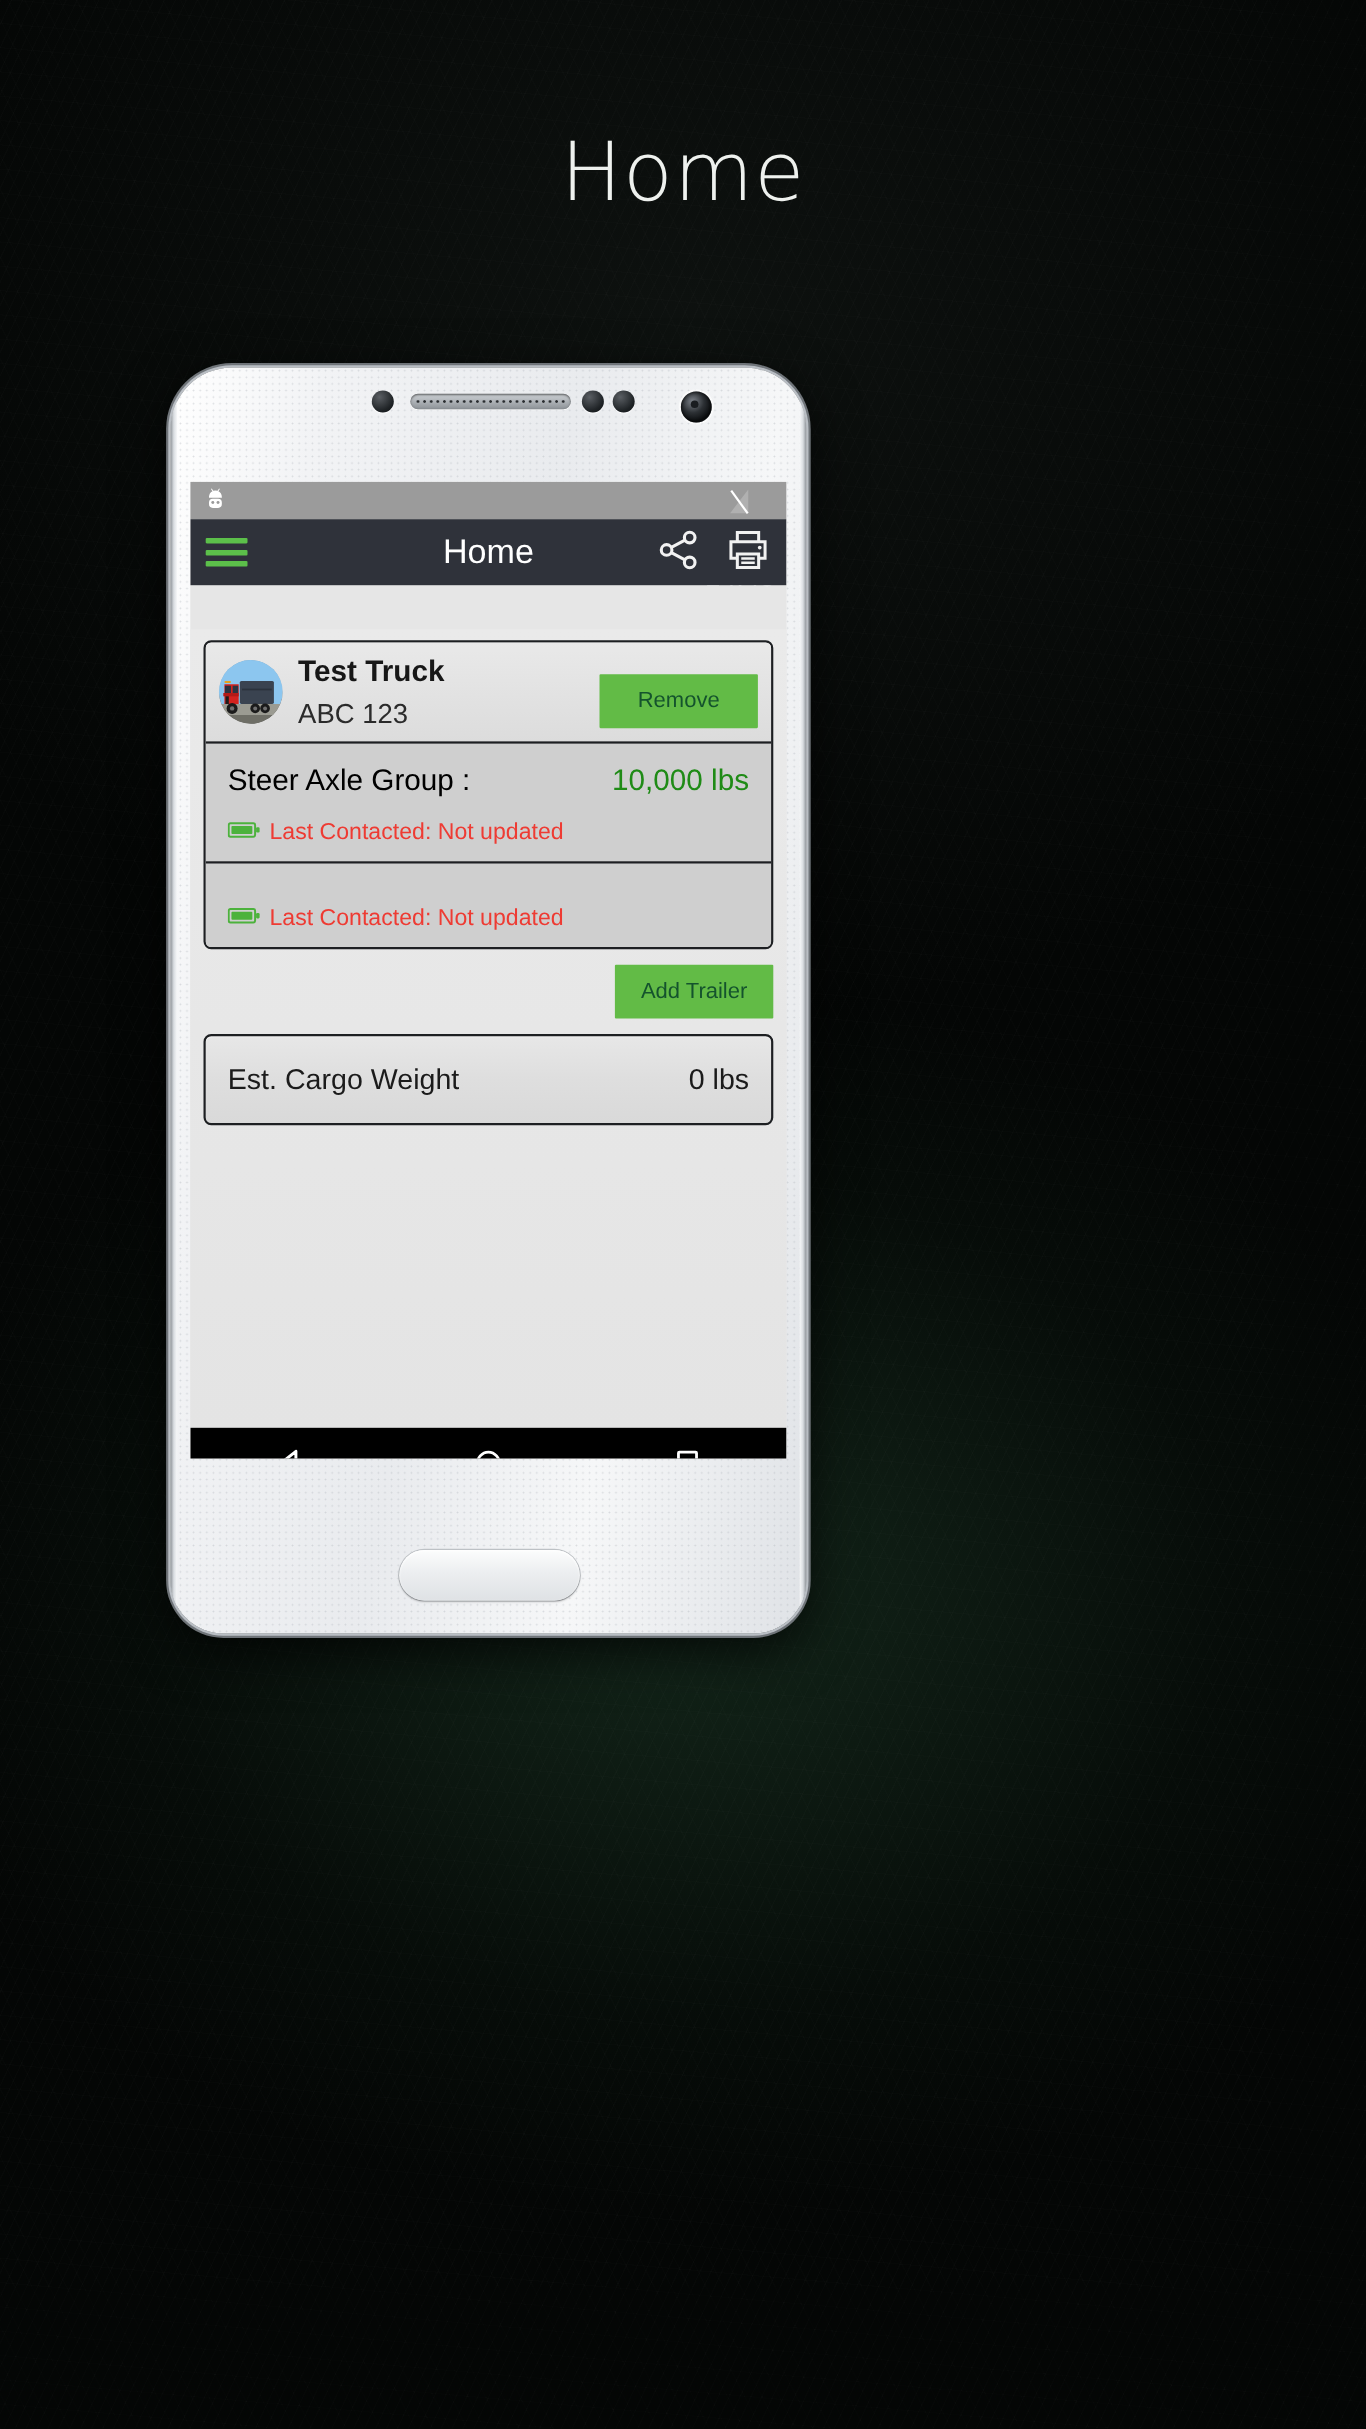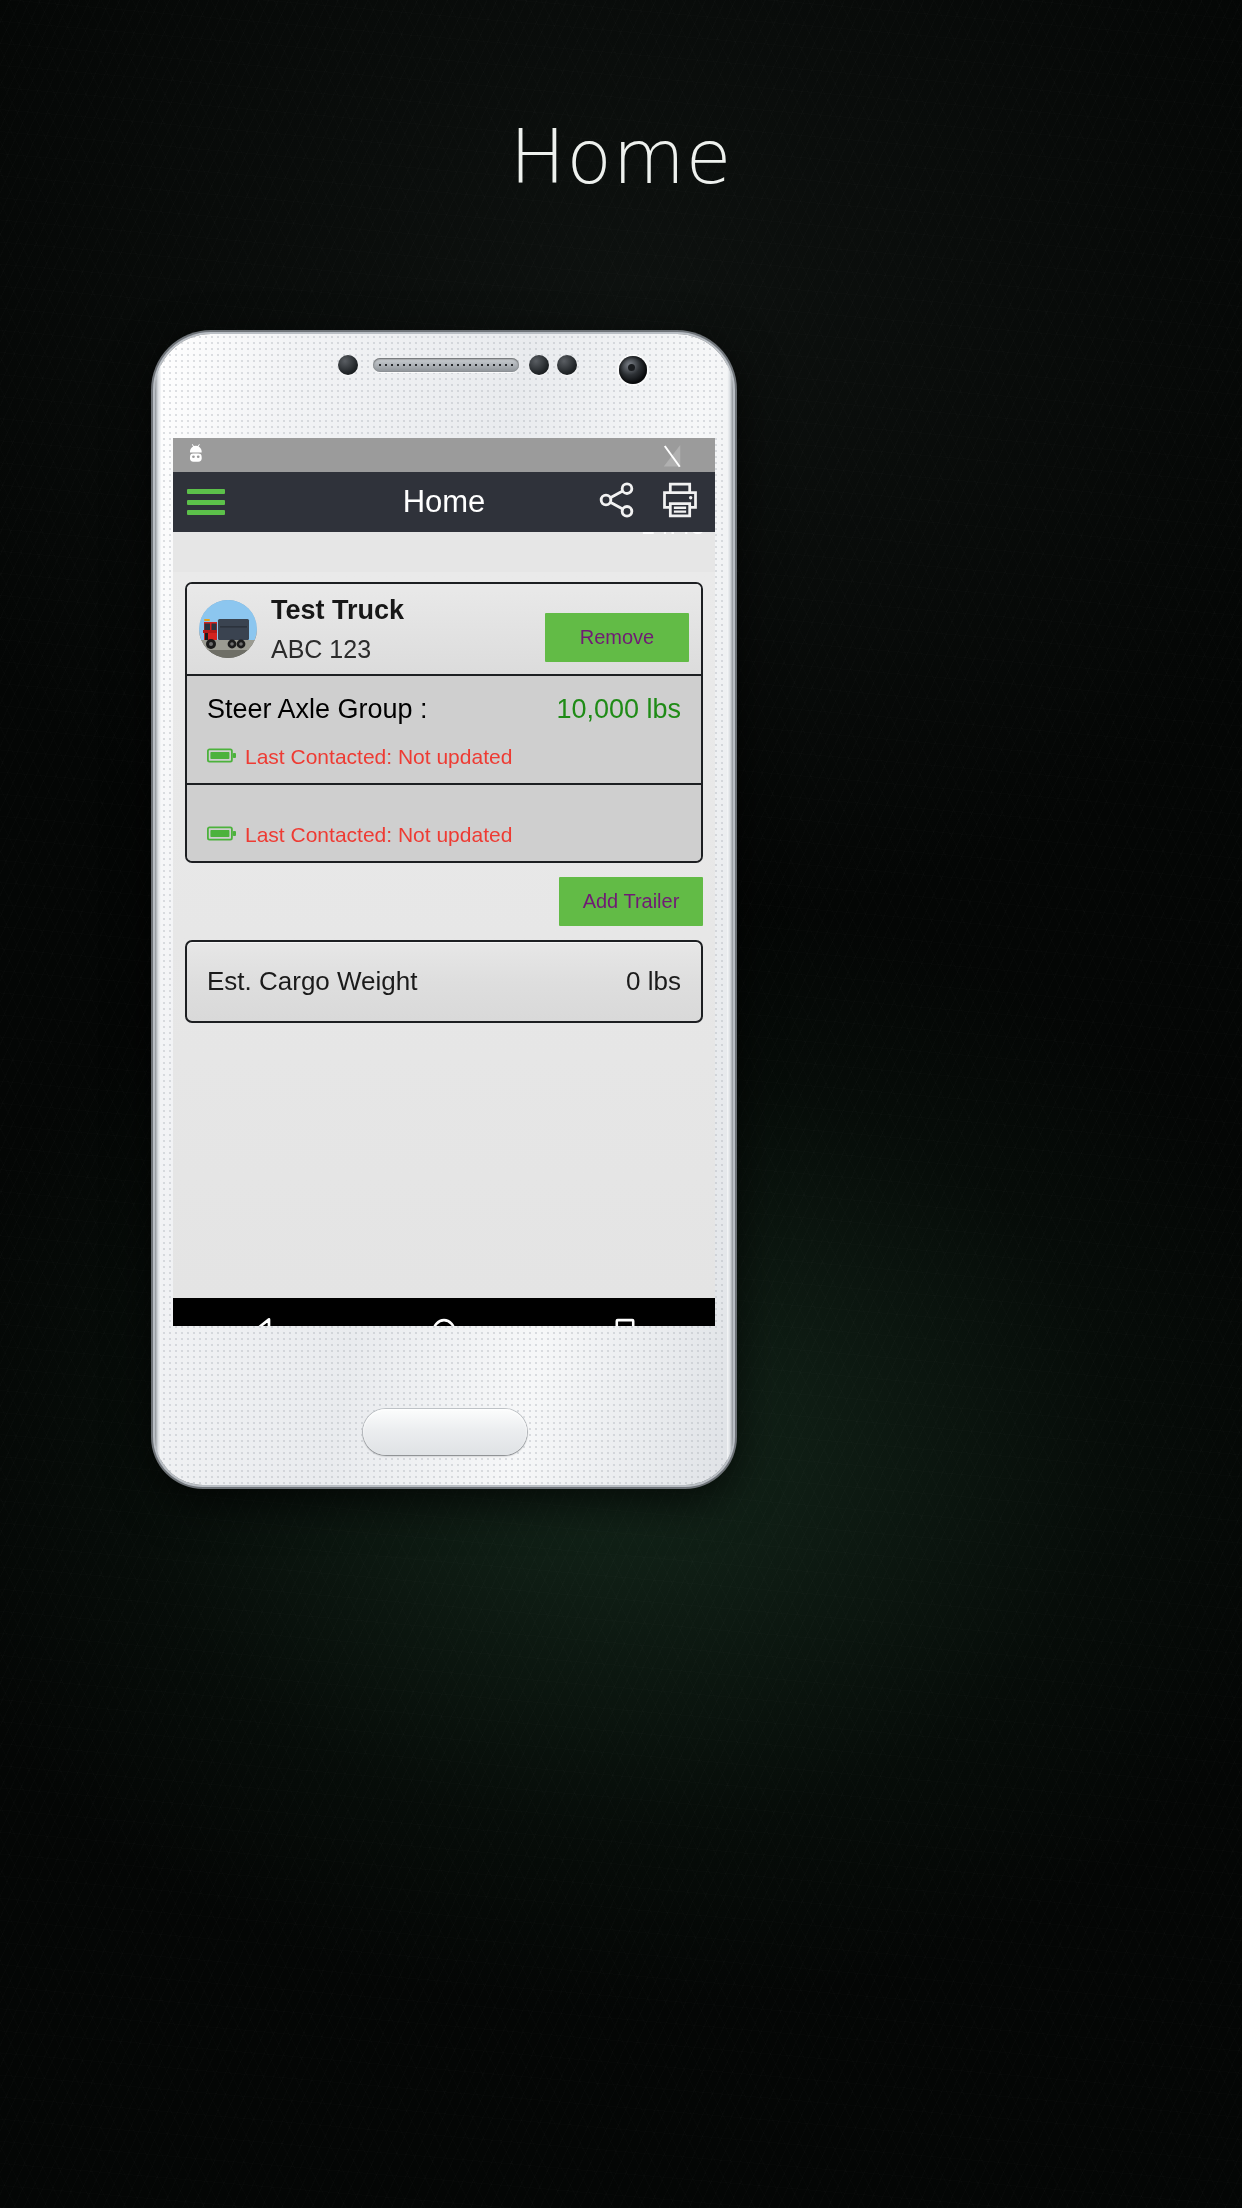--- a/index.html
+++ b/index.html
@@ -230,21 +230,21 @@
     font-size: 27px; font-weight:700; color:#171717;
     line-height: 1.2;
     font-family: "Liberation Sans", sans-serif;
   }
   #truck-plate {
     font-size: 25px; color:#2b2b2b; margin-top: 9px;
     font-family: "Liberation Sans", sans-serif;
   }
   .green-btn {
     background: #62bb46;
-    color:#701a75;
+    color:#14532d;
     border:none;
     font-size: 20px;
     font-family: "Liberation Sans", sans-serif;
     padding: 13px 10px;
     min-width: 144px;
     text-align:center;
     cursor:pointer;
     border-radius: 1px;
   }
   #remove-button-wrap { flex: 0 0 auto; align-self:flex-end; padding-bottom: 2px; }

